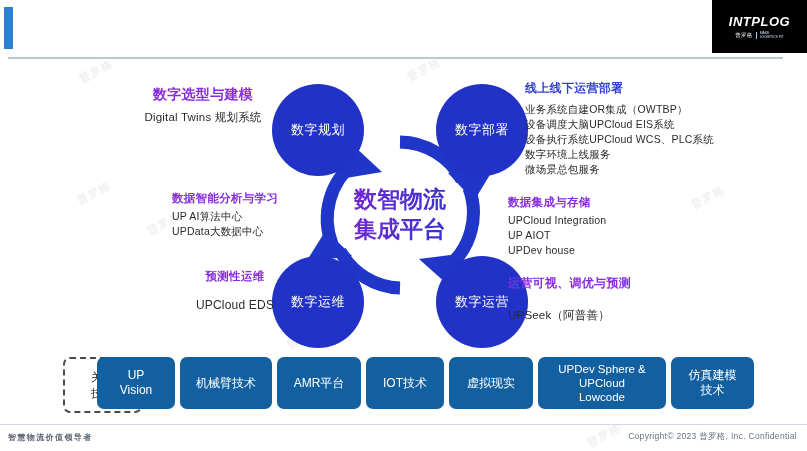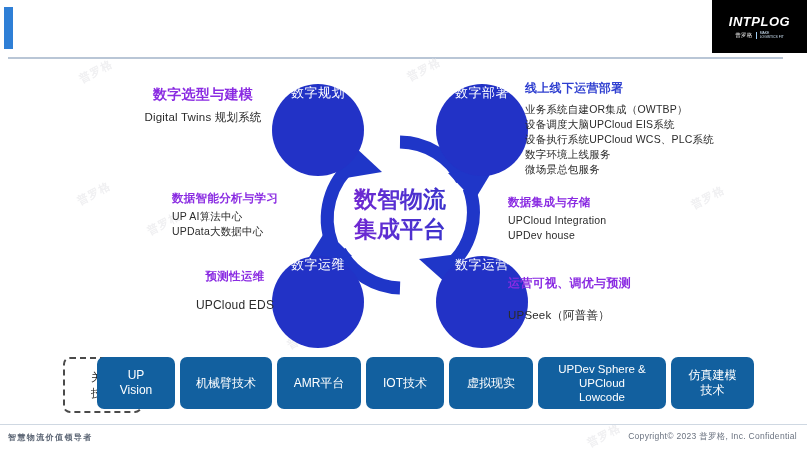--- a/index.html
+++ b/index.html
@@ -36,21 +36,21 @@
 
   
   .wm{position:absolute;color:#f0f0f2;font-size:11px;font-weight:bold;
     transform:rotate(-28deg);pointer-events:none;user-select:none;
     letter-spacing:1px;white-space:nowrap;}
 
   
   .diagram{position:absolute;left:250px;top:68px;width:300px;height:295px;}
   .ring-svg{position:absolute;left:0;top:0;}
   .bubble{position:absolute;width:92px;height:92px;border-radius:50%;
-    background:#2232c6;color:#fff;display:flex;
+    background:#2232c6;color:#fff;display:flex;align-items:center;
     justify-content:center;font-size:13px;letter-spacing:.5px;}
   .b-tl{left:22px;top:16px;}
   .b-tr{left:186px;top:16px;}
   .b-bl{left:22px;top:188px;}
   .b-br{left:186px;top:188px;}
   .center-txt{position:absolute;left:60px;top:116px;width:180px;
     text-align:center;font-size:23px;font-weight:bold;line-height:30px;
     background:linear-gradient(90deg,#8b1fd0 0%,#5a2fd2 45%,#2233c6 100%);
     -webkit-background-clip:text;background-clip:text;
     -webkit-text-fill-color:transparent;color:#4b2ecb;}
@@ -186,20 +186,21 @@
 
   <div class="callout co-3">
     <div class="co-head">数据智能分析与学习</div>
     <div class="co-line">UP AI算法中心</div>
     <div class="co-line">UPData大数据中心</div>
   </div>
 
   <div class="callout co-4">
     <div class="co-head">数据集成与存储</div>
     <div class="co-line">UPCloud Integration</div>
+    <div class="co-line">UP AIOT</div>
     <div class="co-line">UPDev house</div>
   </div>
 
   <div class="callout co-5">
     <div class="co-head">预测性运维</div>
     <div class="co-line">UPCloud EDS</div>
   </div>
 
   <div class="callout co-6">
     <div class="co-head">运营可视、调优与预测</div>

